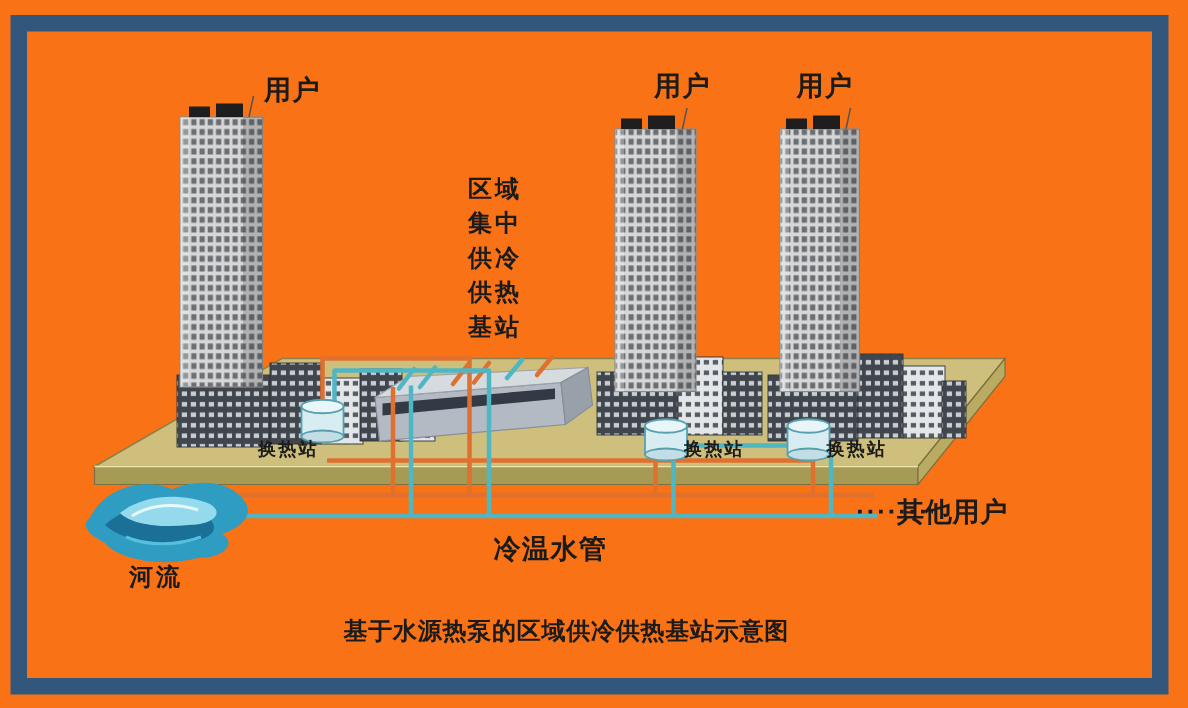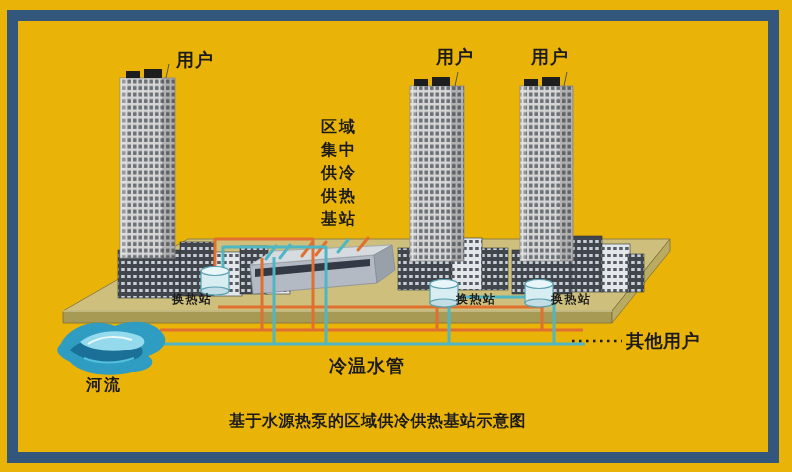--- a/index.html
+++ b/index.html
@@ -1,33 +1,33 @@
 <!DOCTYPE html>
 <html><head>
 <meta charset="utf-8">
 <style>
   html,body{margin:0;padding:0;}
   #stage{
-    position:relative;width:792px;height:472px;background:#eab308;
+    position:relative;width:792px;height:472px;background:#f97316;
     font-family:"Liberation Sans",sans-serif;overflow:hidden;
   }
   #frame{
     position:absolute;left:7px;top:10px;width:772px;height:453px;
     border:11px solid #33567c;box-sizing:border-box;pointer-events:none;
   }
   #art{position:absolute;left:0;top:0;width:792px;height:472px;}
   .lbl{
     position:absolute;color:#1b1b1b;font-weight:bold;white-space:nowrap;
     letter-spacing:1px;
   }
   .lbl-user{font-size:18px;}
   .lbl-hx{font-size:12px;letter-spacing:1.5px;}
   .lbl-station{
     font-size:16px;line-height:23px;white-space:pre-line;letter-spacing:2px;
-    text-align:center;
+    text-align:left;
   }
   .lbl-river{font-size:16px;letter-spacing:2px;}
   .lbl-pipe{font-size:18px;letter-spacing:1px;text-align:right;}
   .lbl-other{font-size:18px;letter-spacing:0.5px;}
   .lbl-caption{font-size:16px;letter-spacing:0.5px;}
 </style>
 </head>
 <body>
 
 <div id="stage">
@@ -179,18 +179,18 @@
 基站</div>
 
   <div class="lbl lbl-hx" style="left:172px;top:291px">换热站</div>
   <div class="lbl lbl-hx" style="left:456px;top:291px">换热站</div>
   <div class="lbl lbl-hx" style="left:551px;top:291px">换热站</div>
 
   <div class="lbl lbl-river" style="left:86px;top:375px">河流</div>
 
   <div class="lbl lbl-pipe" style="left:329px;top:354px">冷温水管</div>
 
-  <div class="lbl lbl-other" style="left:626px;top:329px">其他用户</div>
+  <div class="lbl lbl-other" style="left:598px;top:329px">其他用户</div>
 
   <div class="lbl lbl-caption" style="left:229px;top:411px">基于水源热泵的区域供冷供热基站示意图</div>
 
   <div id="frame"></div>
 </div>
 
 </body></html>

